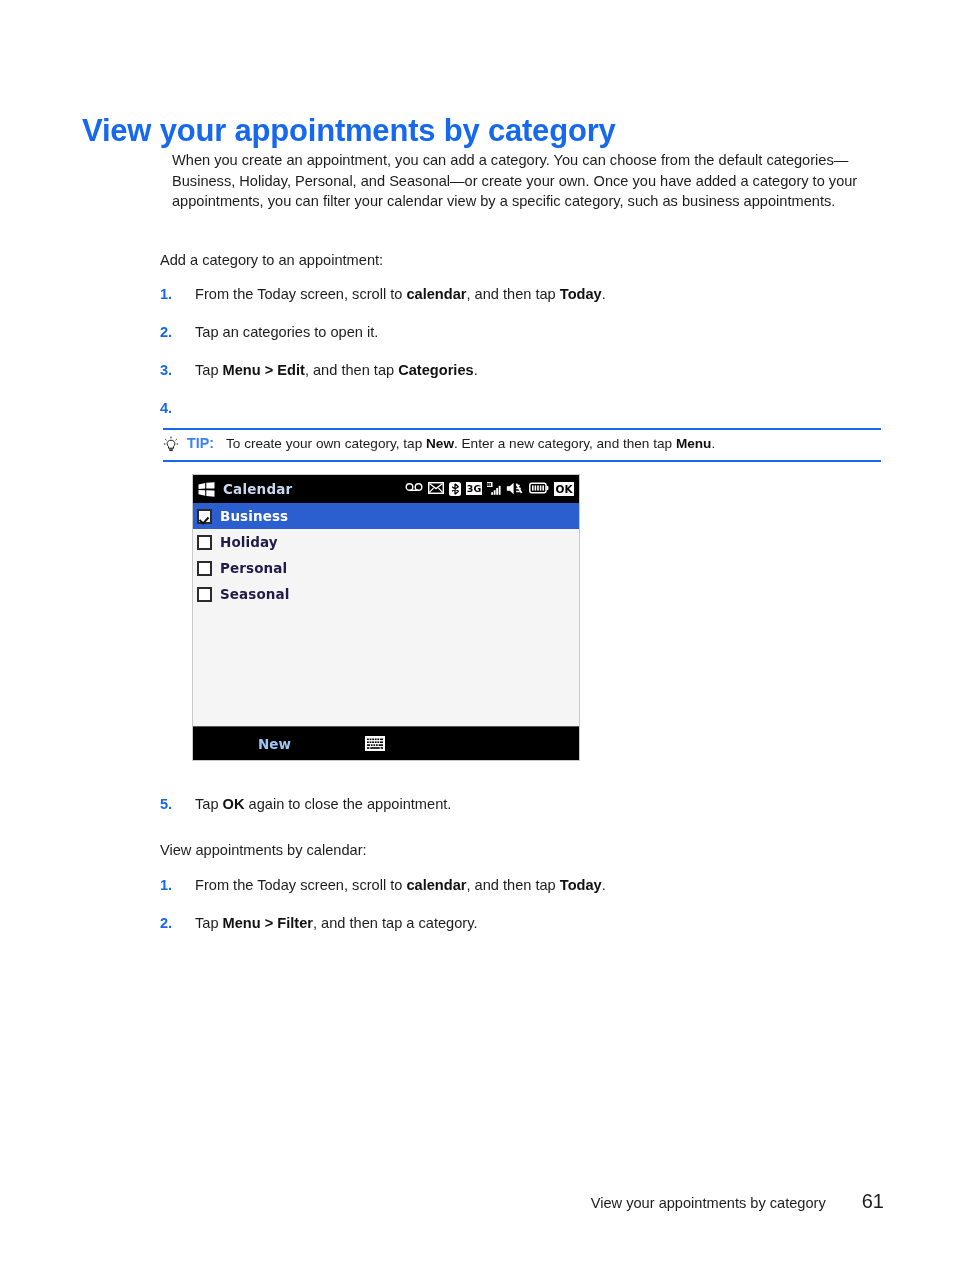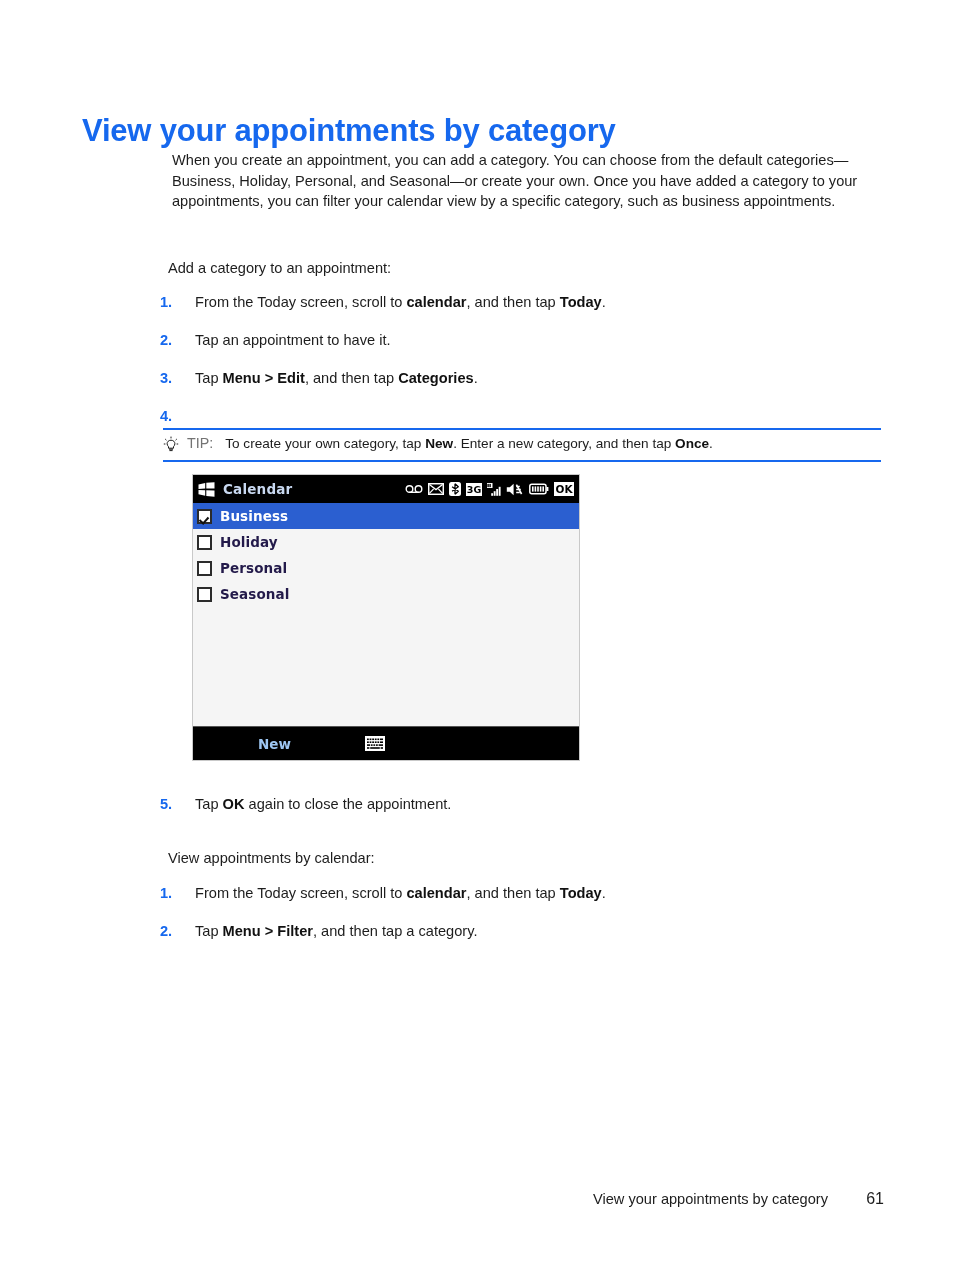--- a/index.html
+++ b/index.html
@@ -48,21 +48,21 @@
     color: #1d1d1d;
     margin: 12px;
   }
 
   .spacer-lg { height: 26px; }
 
   .intro-lead {
     font-size: 14.6px;
     line-height: 20.6px;
     color: #1d1d1d;
-    margin: 8px;
+    margin: 0;
   }
 
   
   .steps {
     margin: 0;
     padding: 0;
     list-style: none;
   }
   .step {
     position: relative;
@@ -102,22 +102,22 @@
     padding: 5px 0 6px 0;
   }
   .tip-bulb {
     width: 16px;
     height: 18px;
     flex: 0 0 16px;
     margin-right: 8px;
     margin-top: 1px;
   }
   .tip-label {
-    color: #737373;
-    font-weight: normal;
+    color: #3b82f6;
+    font-weight: bold;
     font-size: 14.3px;
     margin-right: 12px;
     flex: 0 0 auto;
   }
   .tip-text {
     font-size: 13.6px;
     line-height: 17px;
     color: #1d1d1d;
   }
 
@@ -151,21 +151,20 @@
   }
   .dev-title {
     color: #c8d8f0;
     font-size: 13.5px;
     font-weight: bold;
     letter-spacing: 0.2px;
     flex: 1 1 auto;
   }
   .status-icons {
     display: flex;
-    align-items: center;
     gap: 5px;
     flex: 0 0 auto;
     padding-right: 2px;
   }
   .status-icons svg { display: block; }
 
   .dev-list {
     background: #f5f5f5;
     padding-top: 0;
   }
@@ -248,60 +247,60 @@
     display: flex;
     justify-content: flex-end;
     padding-right: 70px;
     align-items: baseline;
   }
   .footer-title {
     font-size: 14.6px;
     color: #1d1d1d;
   }
   .footer-page {
-    font-size: 16px;
+    font-size: 20px;
     color: #1d1d1d;
     margin-left: 36px;
     min-width: 20px;
     text-align: right;
   }
 </style>
 </head>
 <body>
 
 <div class="page">
 
   <h1 class="heading">View your appointments by category</h1>
 
   <div class="content">
     <p class="para">When you create an appointment, you can add a category. You can choose from the default categories—Business, Holiday, Personal, and Seasonal—or create your own. Once you have added a category to your appointments, you can filter your calendar view by a specific category, such as business appointments.</p>
     <div class="spacer-lg"></div>
     <p class="intro-lead">Add a category to an appointment:</p>
     <ol class="steps" id="steps-one">
         <li class="step"><span class="step-num">1.</span><span>From the Today screen, scroll to <b>calendar</b>, and then tap <b>Today</b>.</span></li>
-        <li class="step"><span class="step-num">2.</span><span>Tap an appointment to have it.</span></li>
+        <li class="step"><span class="step-num">2.</span><span>Tap an categories to open it.</span></li>
         <li class="step"><span class="step-num">3.</span><span>Tap <b>Menu &gt; Edit</b>, and then tap <b>Categories</b>.</span></li>
         <li class="step"><span class="step-num">4.</span></li>
       </ol>
   </div>
 
   <div class="tip">
     <div class="tip-rule"></div>
     <div class="tip-body">
       <span class="tip-bulb">
         <svg viewBox="0 0 16 18" width="16" height="18" aria-hidden="true">
           <g stroke="#1a1a1a" stroke-width="1" fill="none">
             <path d="M8 4.2 C5.6 4.2 4.1 5.9 4.1 7.8 C4.1 9.1 4.9 9.9 5.5 10.7 L5.5 12.2 L10.5 12.2 L10.5 10.7 C11.1 9.9 11.9 9.1 11.9 7.8 C11.9 5.9 10.4 4.2 8 4.2 Z"></path>
             <path d="M6 13.2 L10 13.2 M6.4 14.6 L9.6 14.6"></path>
             <path d="M8 0.6 L8 2.4 M2.2 3.0 L3.4 4.2 M13.8 3.0 L12.6 4.2 M0.8 8.0 L2.4 8.0 M15.2 8.0 L13.6 8.0"></path>
           </g>
         </svg>
       </span>
       <span class="tip-label">TIP:</span>
-      <span class="tip-text" id="tip-text">To create your own category, tap <b>New</b>. Enter a new category, and then tap <b>Once</b>.</span>
+      <span class="tip-text" id="tip-text">To create your own category, tap <b>New</b>. Enter a new category, and then tap <b>Menu</b>.</span>
     </div>
     <div class="tip-rule"></div>
   </div>
 
   <div class="device">
     <div class="dev-titlebar">
       <span class="win-logo">
         <svg viewBox="0 0 17 15" width="17" height="15" aria-hidden="true">
           <g fill="#ffffff">
             <polygon points="0.5,2.6 7.2,1.0 7.2,6.6 0.5,7.0"></polygon>

